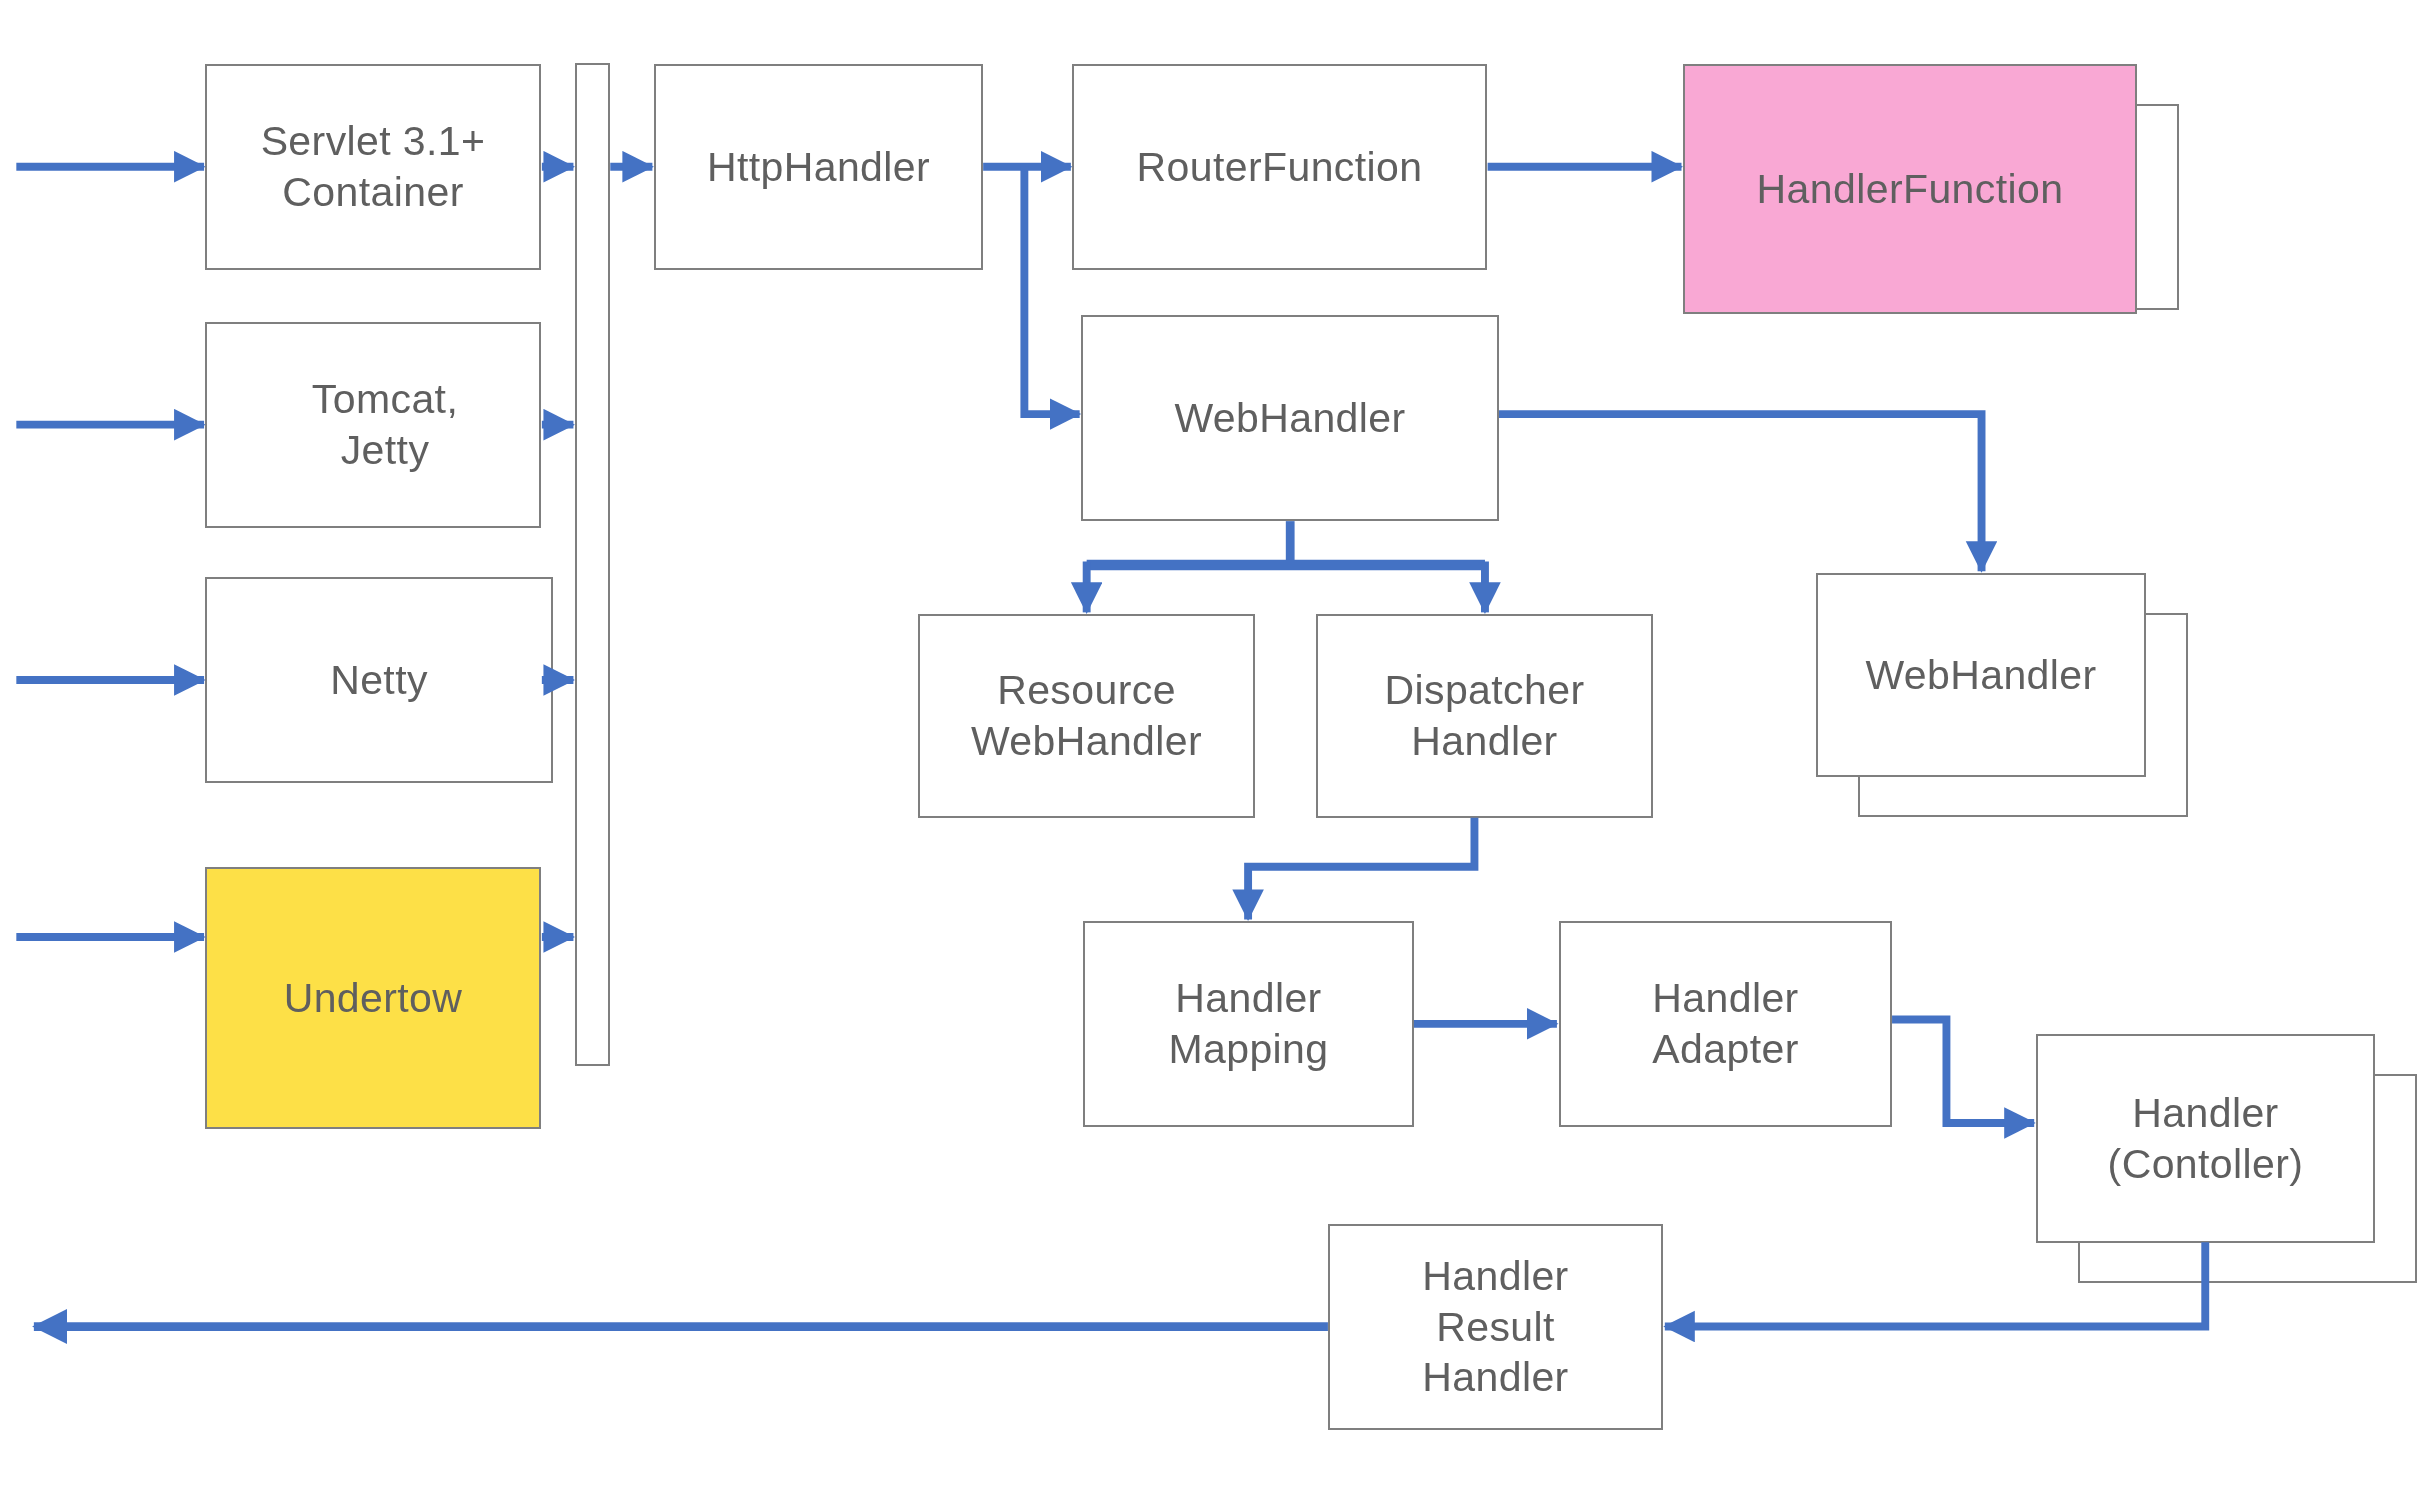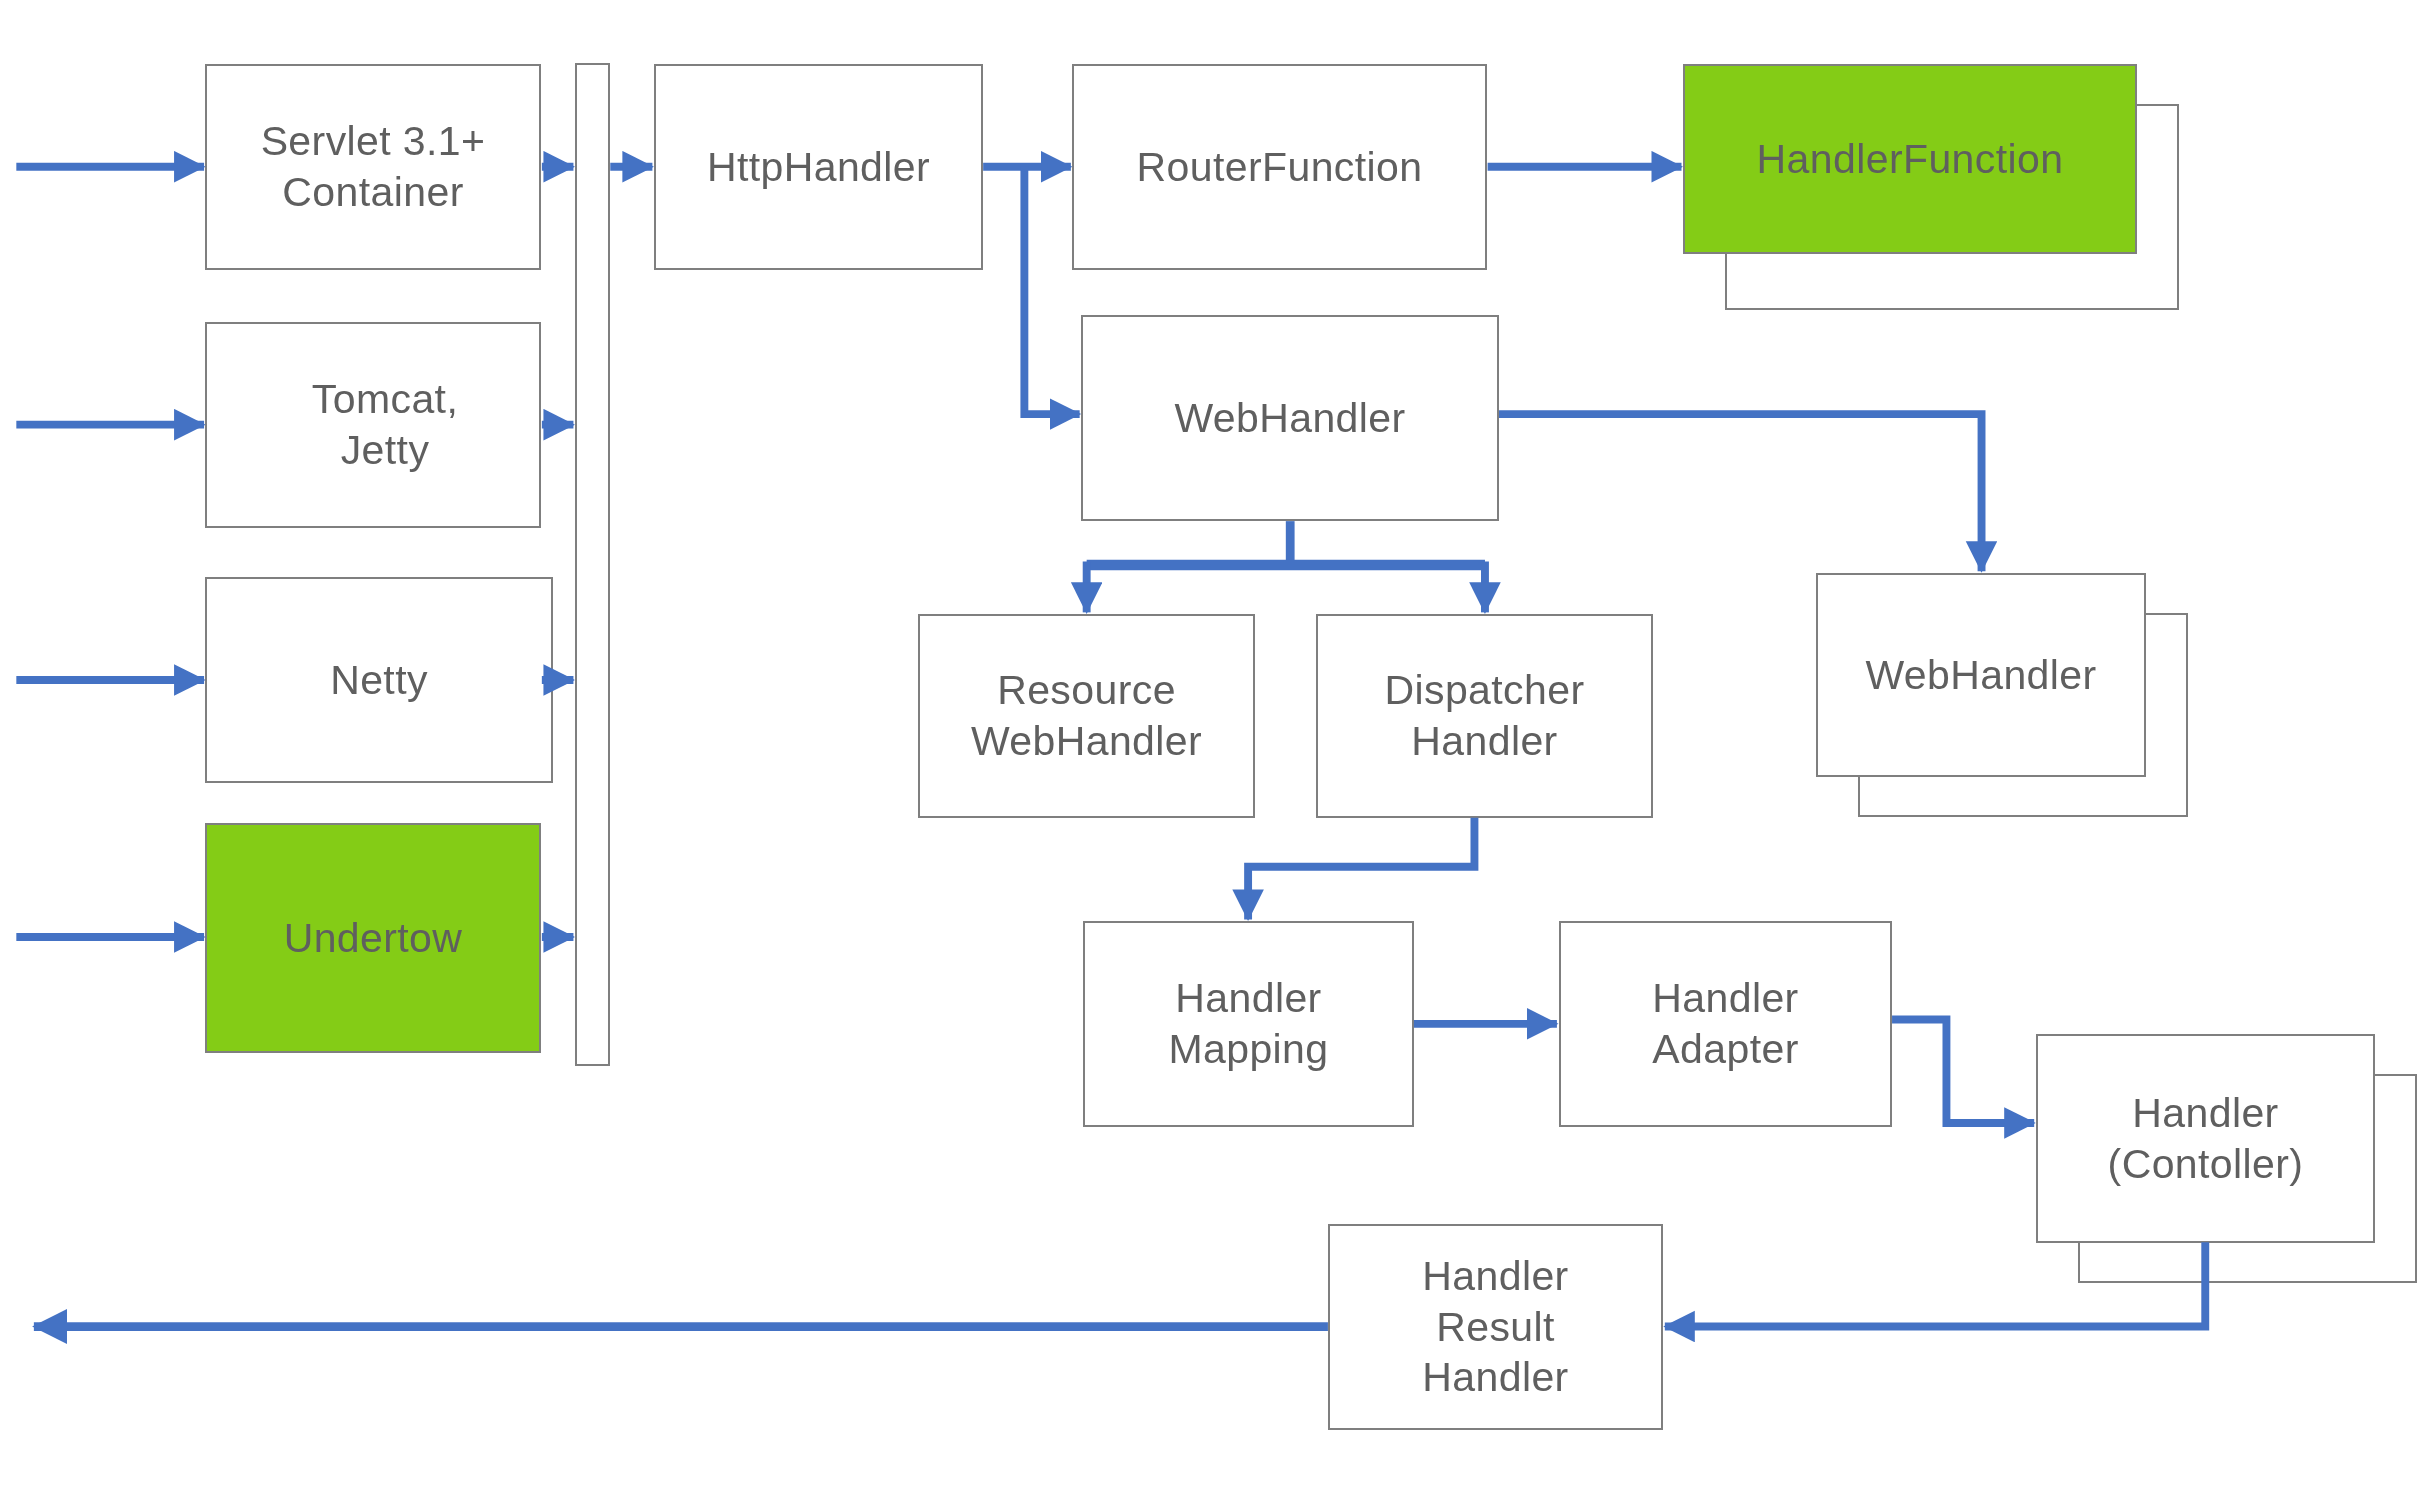--- a/index.html
+++ b/index.html
@@ -27,38 +27,38 @@
         <div class="label" style="color: rgb(95, 95, 95);">
           <div>Tomcat,</div>
           <div>Jetty</div>
         </div>
       </div>
       <div class="node" style="left: 205px; top: 577px; width: 348px; height: 206px; border-color: rgb(127, 127, 127); background: rgb(255, 255, 255);">
         <div class="label" style="color: rgb(95, 95, 95);">
           <div>Netty</div>
         </div>
       </div>
-      <div class="node" style="left: 205px; top: 823px; width: 336px; height: 230px; border-color: rgb(127, 127, 127); background: #84cc16;">
+      <div class="node" style="left: 205px; top: 867px; width: 336px; height: 262px; border-color: rgb(127, 127, 127); background: #fde047;">
         <div class="label" style="color: rgb(95, 95, 95);">
           <div>Undertow</div>
         </div>
       </div>
       <div class="node bar" style="left: 575px; top: 63px; width: 35px; height: 1003px; border-color: rgb(127, 127, 127); background: rgb(255, 255, 255);"></div>
       <div class="node" style="left: 654px; top: 64px; width: 329px; height: 206px; border-color: rgb(127, 127, 127); background: rgb(255, 255, 255);">
         <div class="label" style="color: rgb(95, 95, 95);">
           <div>HttpHandler</div>
         </div>
       </div>
       <div class="node" style="left: 1072px; top: 64px; width: 415px; height: 206px; border-color: rgb(127, 127, 127); background: rgb(255, 255, 255);">
         <div class="label" style="color: rgb(95, 95, 95);">
           <div>RouterFunction</div>
         </div>
       </div>
       <div class="node shadow" style="left: 1725px; top: 104px; width: 454px; height: 206px; border-color: rgb(127, 127, 127); background: rgb(255, 255, 255);"></div>
-      <div class="node" style="left: 1683px; top: 64px; width: 454px; height: 190px; border-color: rgb(127, 127, 127); background: #84cc16;">
+      <div class="node" style="left: 1683px; top: 64px; width: 454px; height: 250px; border-color: rgb(127, 127, 127); background: #f9a8d4;">
         <div class="label" style="color: rgb(95, 95, 95);">
           <div>HandlerFunction</div>
         </div>
       </div>
       <div class="node" style="left: 1081px; top: 315px; width: 418px; height: 206px; border-color: rgb(127, 127, 127); background: rgb(255, 255, 255);">
         <div class="label" style="color: rgb(95, 95, 95);">
           <div>WebHandler</div>
         </div>
       </div>
       <div class="node shadow" style="left: 1858px; top: 613px; width: 330px; height: 204px; border-color: rgb(127, 127, 127); background: rgb(255, 255, 255);"></div>

